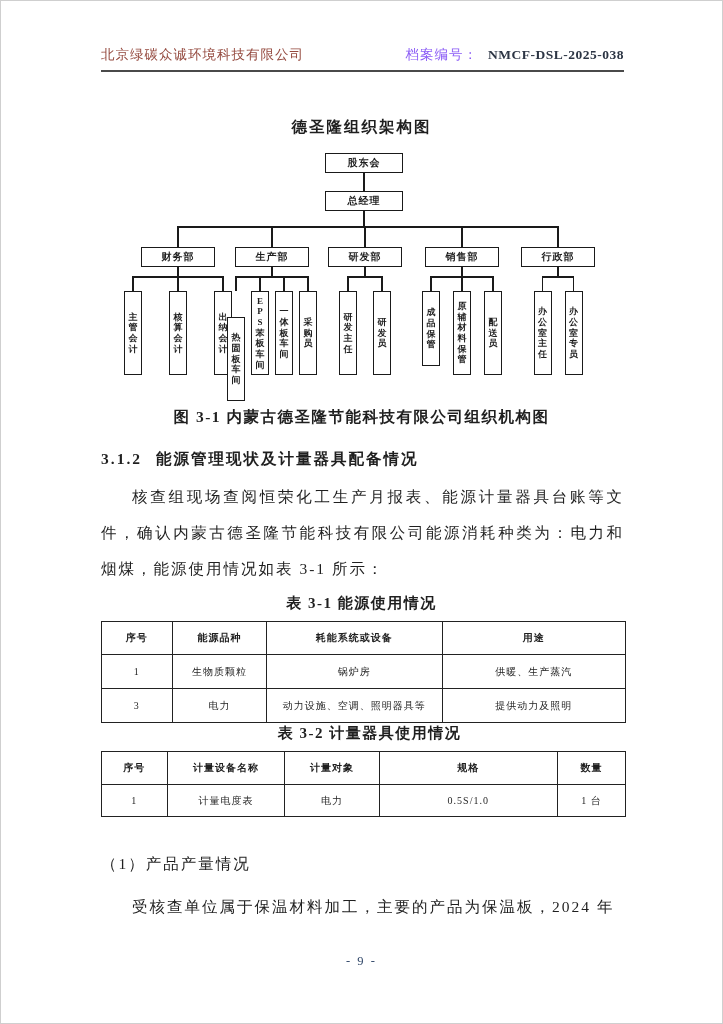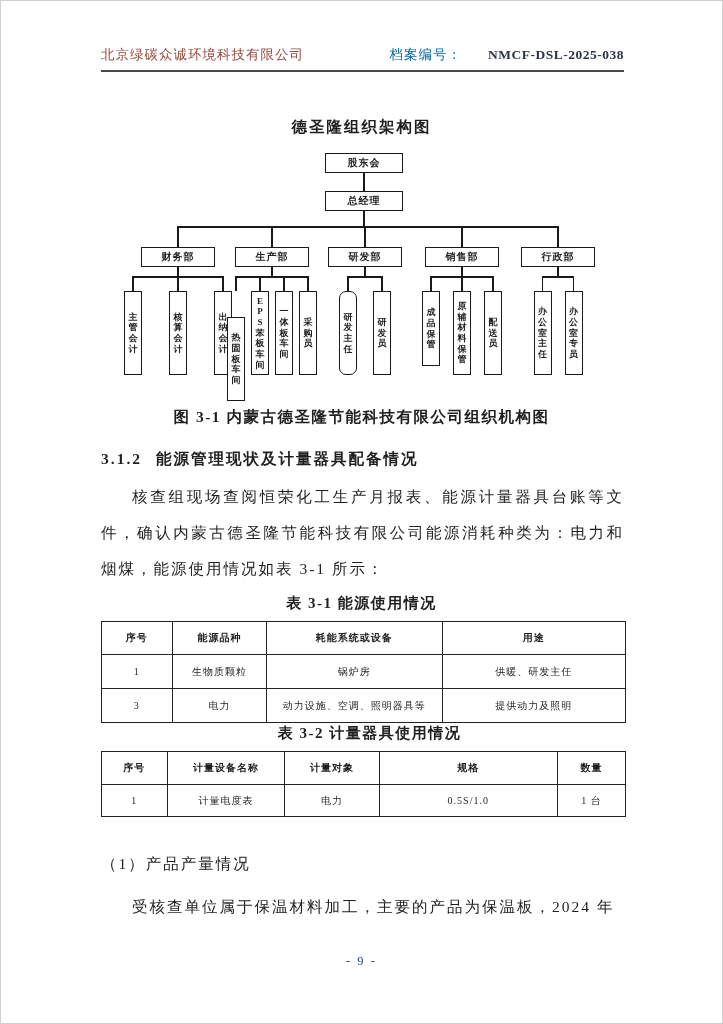--- a/index.html
+++ b/index.html
@@ -11,22 +11,22 @@
   }
   
   .hdr{
     position:absolute;left:100px;right:98px;top:45px;
     display:flex;justify-content:space-between;align-items:baseline;
     border-bottom:2px solid #4a4a4a;padding-bottom:6px;
     font-size:13.5px;letter-spacing:1px;
   }
   .hdr .company{color:#94493e;}
   .hdr .arch{display:flex;gap:10px;align-items:baseline;}
-  .hdr .arch-label{color:#0369a1;}
-  .hdr .arch-no{color:#2c3544;font-weight:600;letter-spacing:0.5px;margin-left:16px;}
+  .hdr .arch-label{color:#8b5cf6;}
+  .hdr .arch-no{color:#2c3544;font-weight:600;letter-spacing:0.5px;}
   
   .chart-title{margin:0;position:absolute;left:0;right:0;top:116px;text-align:center;
     font-size:15.5px;font-weight:bold;letter-spacing:2px;}
   #orgchart{position:absolute;left:101px;top:150px;width:520px;height:230px;}
   .obox{position:absolute;border:1.5px solid #1a1a1a;background:#fff;box-sizing:border-box;
     display:flex;align-items:center;justify-content:center;
     font-size:10px;font-weight:bold;letter-spacing:1px;}
   .leaf{letter-spacing:0;}
   .leaf .vtxt{width:10px;word-break:break-all;line-height:1.18;font-size:9px;
     text-align:center;letter-spacing:0;}
@@ -118,21 +118,21 @@
       </div>
       <div class="cline" style="left: 205.25px; top: 126px; width: 1.5px; height: 14px;"></div>
       <div class="obox leaf" style="left: 197px; top: 140px; width: 18px; height: 84px;">
         <div class="vtxt">采购员</div>
       </div>
       <div class="cline" style="left: 262.25px; top: 76px; width: 1.5px; height: 20px;"></div>
       <div class="obox" style="left: 226px; top: 96px; width: 74px; height: 20px;">研发部</div>
       <div class="cline" style="left: 262.25px; top: 116px; width: 1.5px; height: 10px;"></div>
       <div class="cline" style="left: 245.25px; top: 125.25px; width: 35.5px; height: 1.5px;"></div>
       <div class="cline" style="left: 245.25px; top: 126px; width: 1.5px; height: 14px;"></div>
-      <div class="obox leaf" style="left: 237px; top: 140px; width: 18px; height: 84px; border-radius: 7px;">
+      <div class="obox leaf" style="left: 237px; top: 140px; width: 18px; height: 84px;">
         <div class="vtxt">研发主任</div>
       </div>
       <div class="cline" style="left: 279.25px; top: 126px; width: 1.5px; height: 14px;"></div>
       <div class="obox leaf" style="left: 271px; top: 140px; width: 18px; height: 84px;">
         <div class="vtxt">研发员</div>
       </div>
       <div class="cline" style="left: 359.25px; top: 76px; width: 1.5px; height: 20px;"></div>
       <div class="obox" style="left: 323px; top: 96px; width: 74px; height: 20px;">销售部</div>
       <div class="cline" style="left: 359.25px; top: 116px; width: 1.5px; height: 10px;"></div>
       <div class="cline" style="left: 328.25px; top: 125.25px; width: 63.5px; height: 1.5px;"></div>
@@ -183,21 +183,21 @@
         <tr>
       <th>序号</th>
       <th>能源品种</th>
       <th>耗能系统或设备</th>
       <th>用途</th>
     </tr>
     <tr>
       <td>1</td>
       <td>生物质颗粒</td>
       <td>锅炉房</td>
-      <td>供暖、研发主任</td>
+      <td>供暖、生产蒸汽</td>
     </tr>
     <tr>
       <td>3</td>
       <td>电力</td>
       <td>动力设施、空调、照明器具等</td>
       <td>提供动力及照明</td>
     </tr>
   </tbody>
     </table>
 

